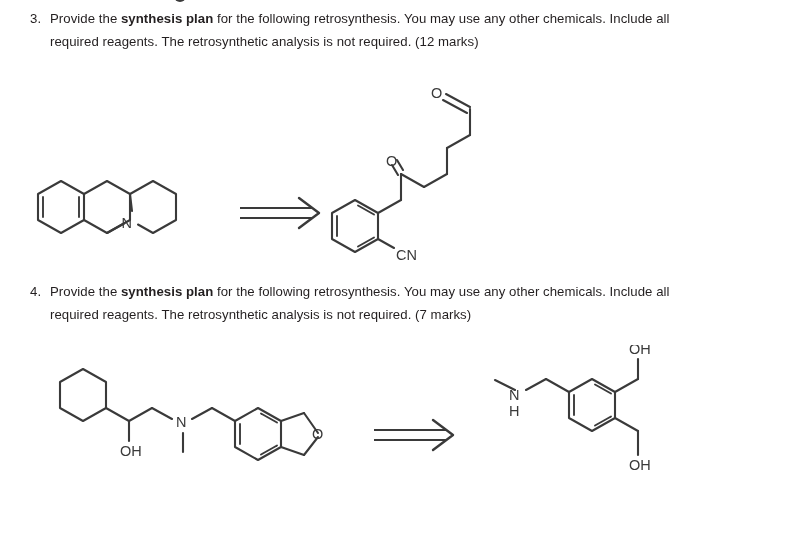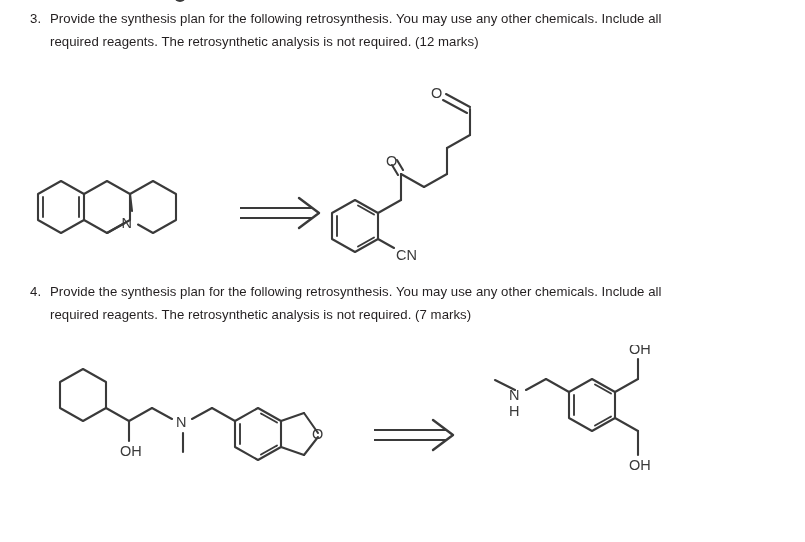--- a/index.html
+++ b/index.html
@@ -39,21 +39,21 @@
   }
   .q-num {
     width: 26px;
     flex: 0 0 26px;
     padding-left: 6px;
     box-sizing: border-box;
   }
   .q-body {
     width: 640px;
   }
-  .q-body b { font-weight: normal; }
+  .q-body b { font-weight: bold; }
   #question-3 { left: 24px; top: 8px; }
   #question-4 { left: 24px; top: 281px; }
 
   .scheme {
     position: absolute;
   }
   #scheme-3 { left: 0px; top: 78px; }
   #scheme-4 { left: 0px; top: 345px; }
 
   svg { display: block; }

